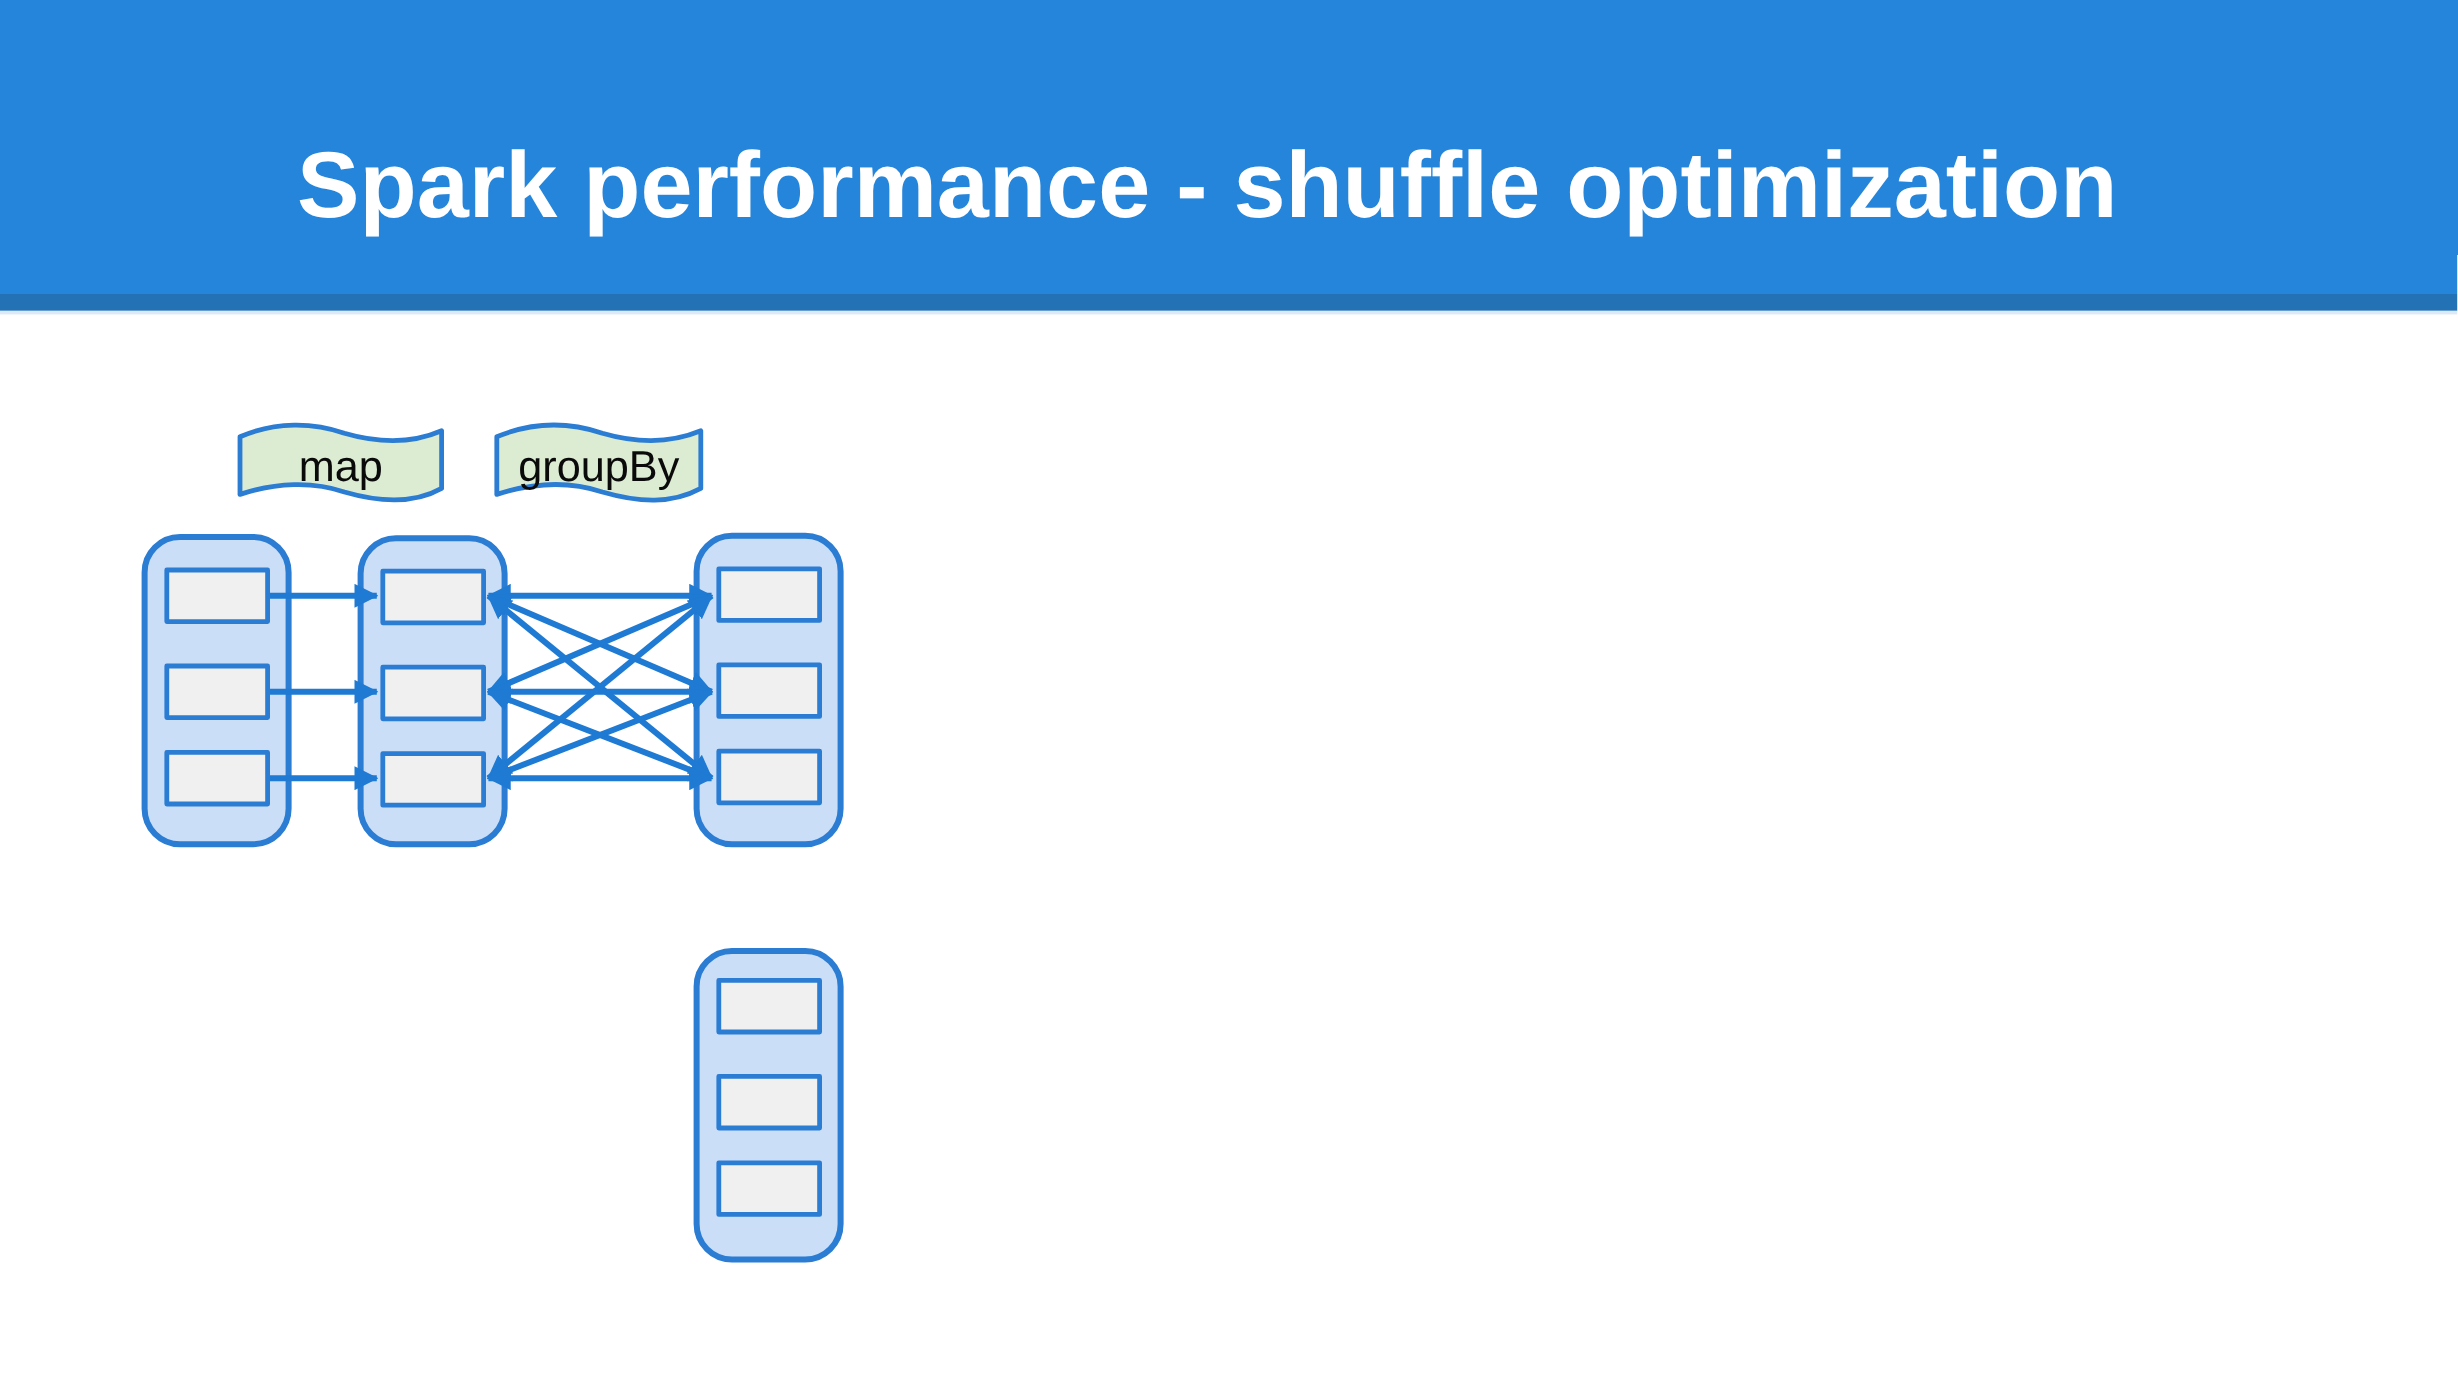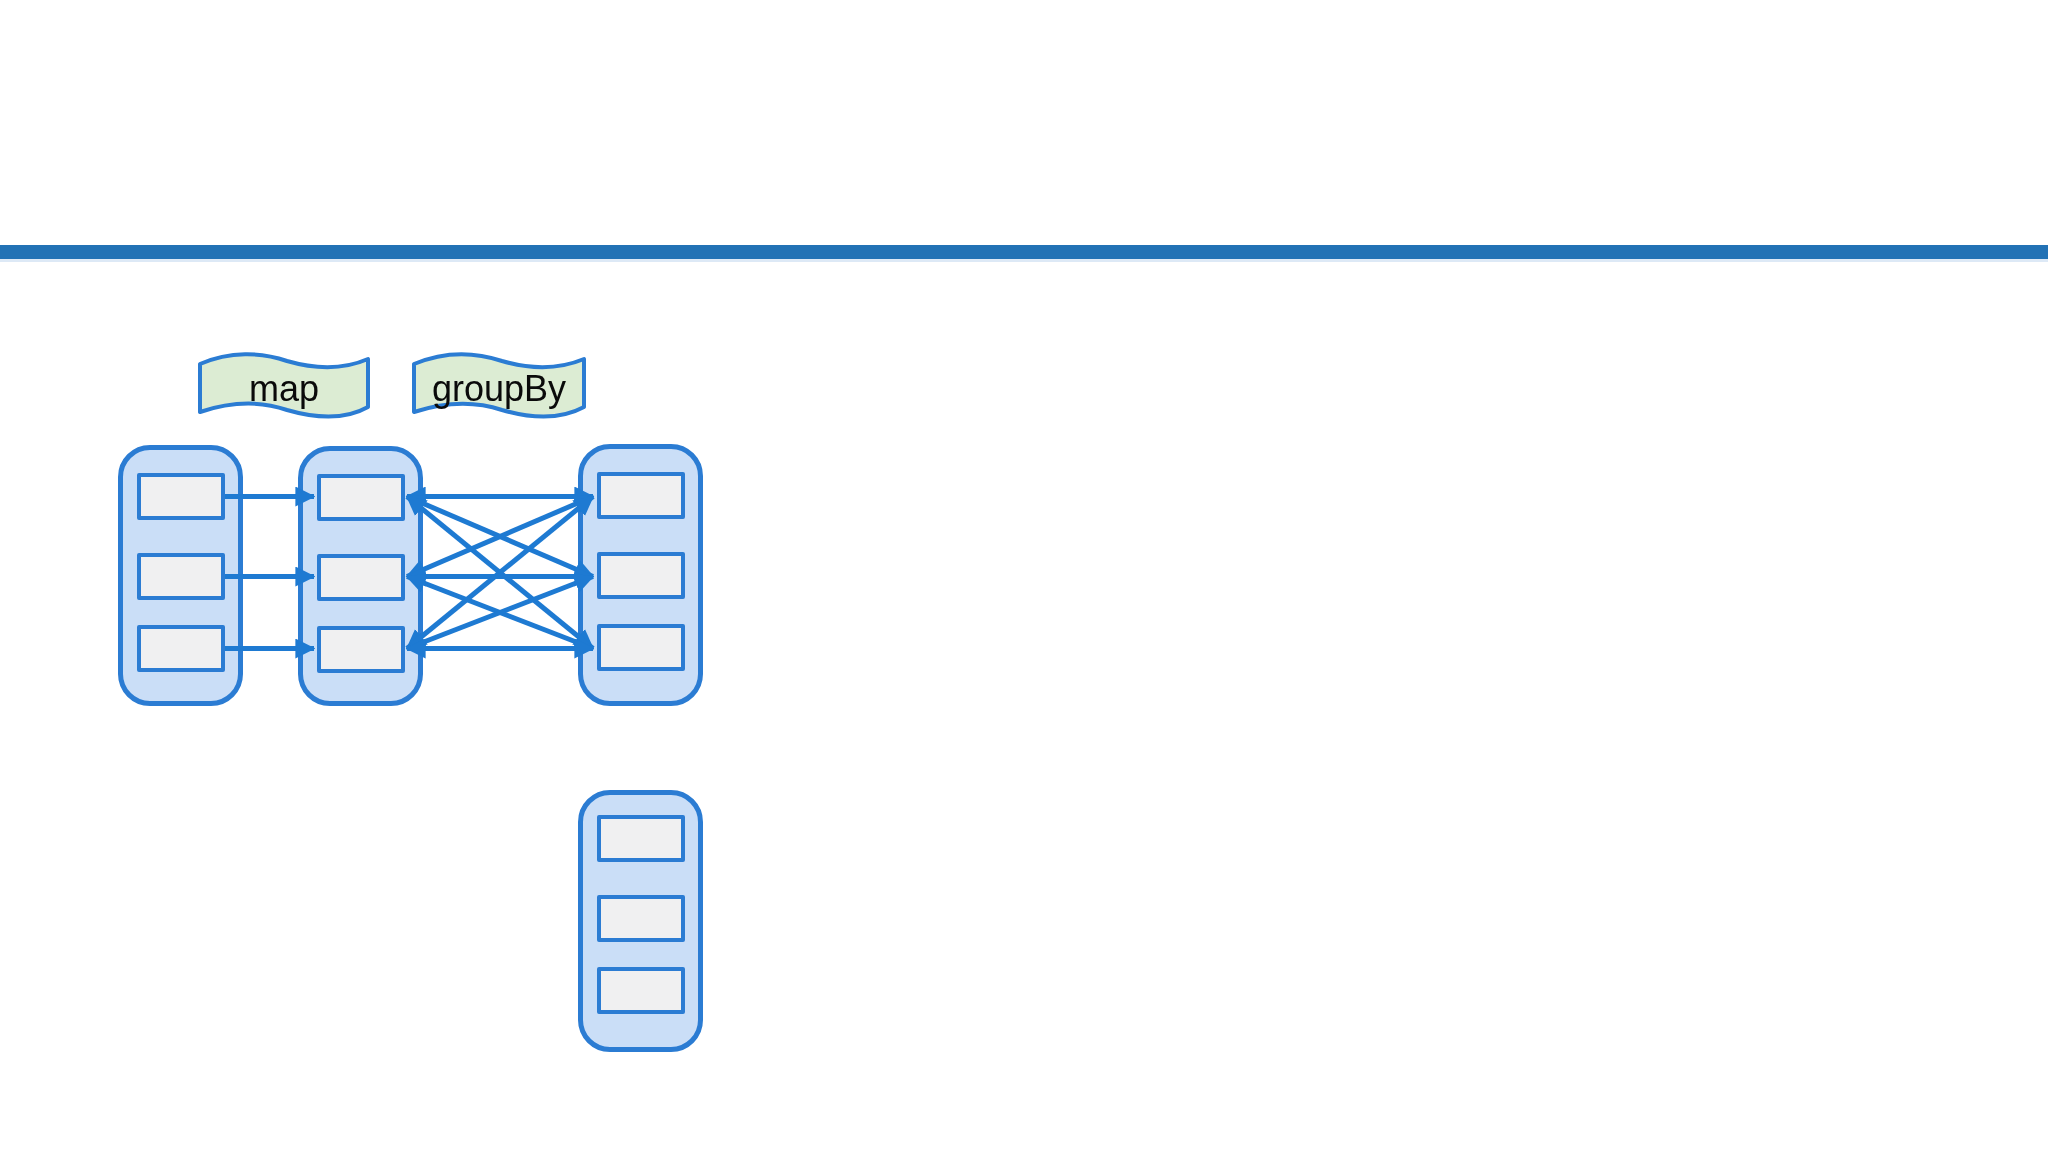--- a/index.html
+++ b/index.html
@@ -105,20 +105,23 @@
     font-size: 36px;
     fill: var(--label-text, #0a0a0a);
     text-anchor: middle;
   }
 </style>
 </head>
 <body>
 
 <div class="slide">
 
+  <header class="titlebar">
+    <h1 class="title">Spark performance - shuffle optimization</h1>
+  </header>
   <div class="titlebar-strip"></div>
   <div class="titlebar-strip-edge"></div>
 
   <div class="canvas">
 
     <div class="rdd" id="col-1">
       <div class="pbox r1"></div>
       <div class="pbox r2"></div>
       <div class="pbox r3"></div>
     </div>

